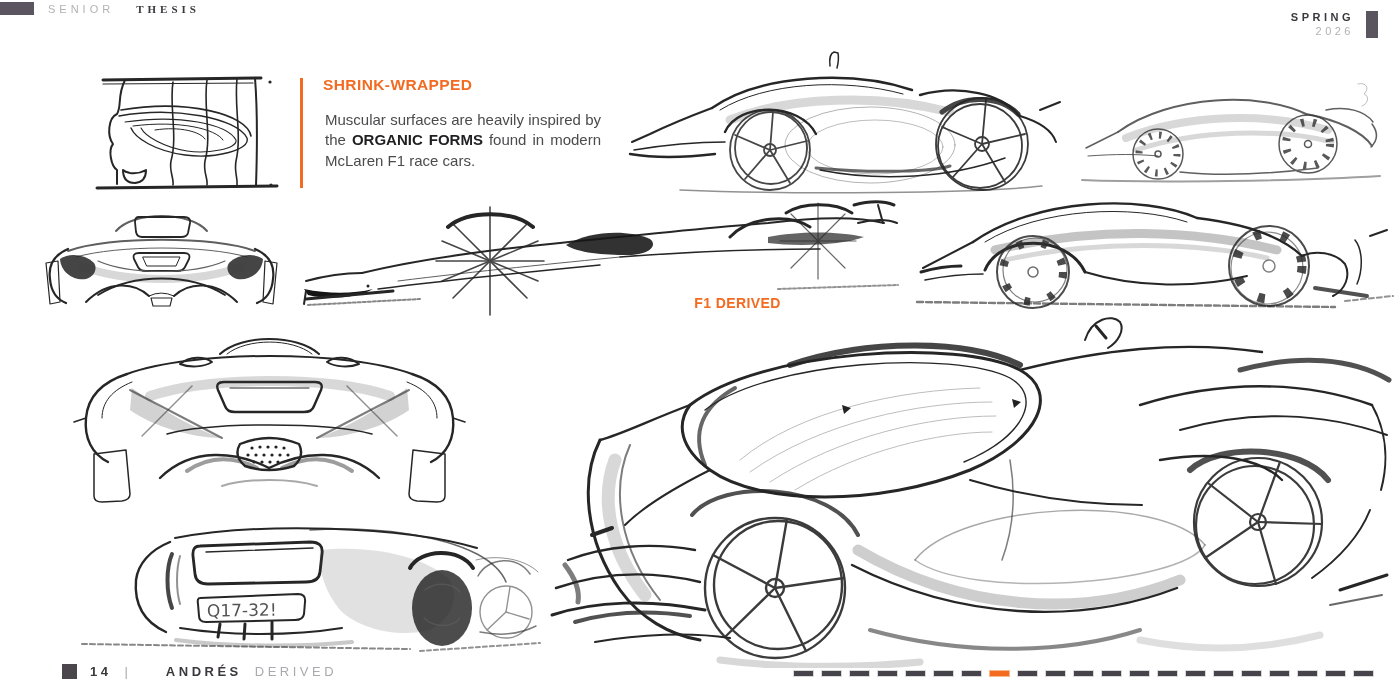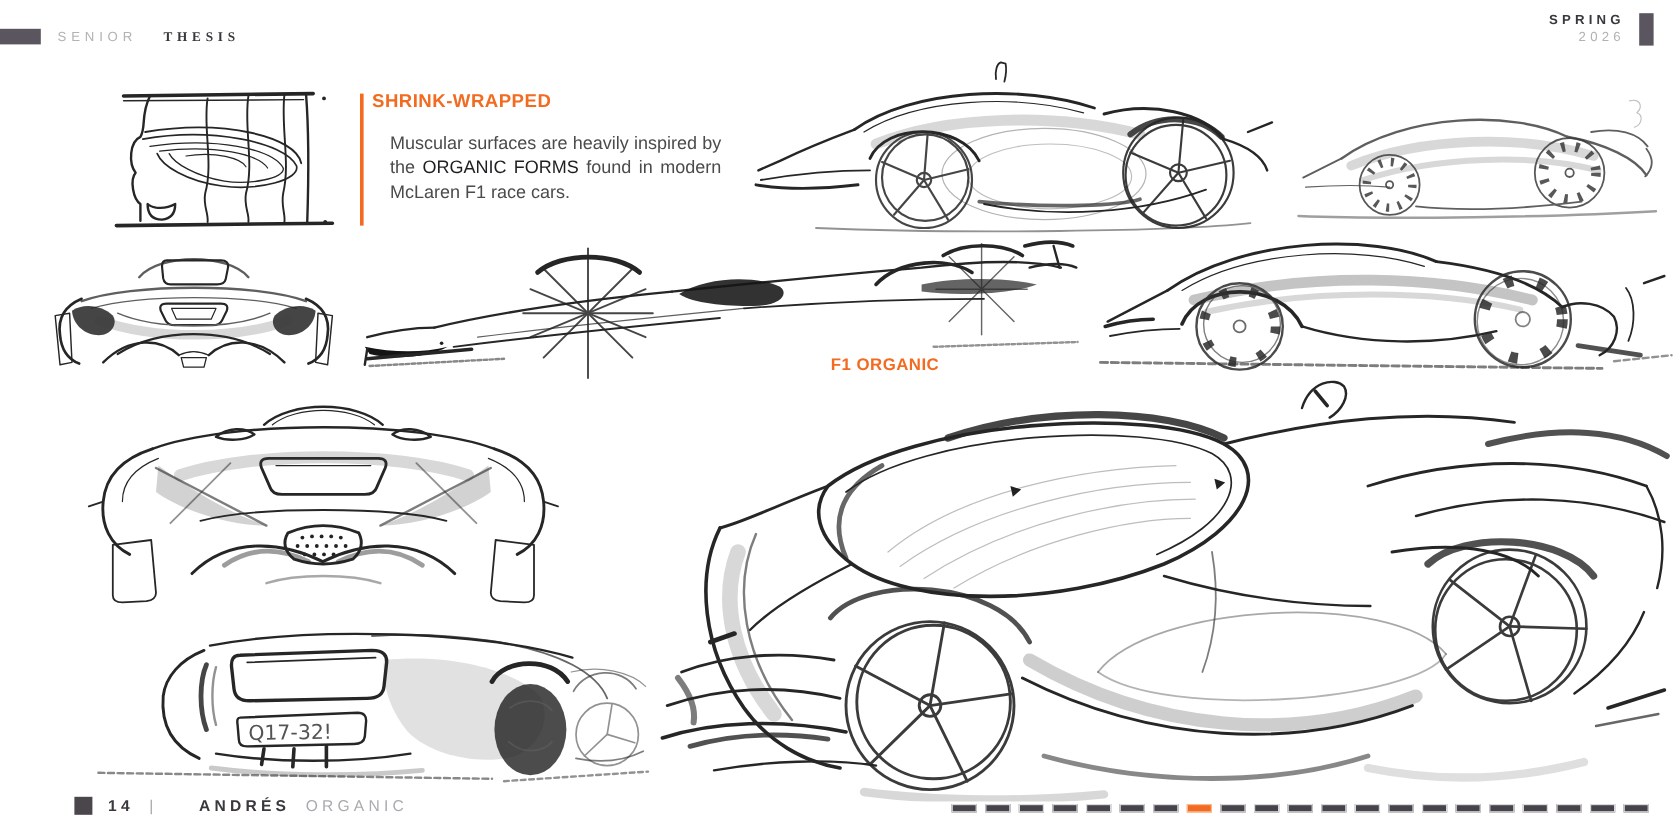--- a/index.html
+++ b/index.html
@@ -2,35 +2,35 @@
 <html><head>
 <meta charset="utf-8">
 <style>
   html,body{margin:0;padding:0;background:#e8e8e8;}
   .page{
     position:relative;width:1400px;height:700px;background:#ffffff;
     font-family:"Liberation Sans",sans-serif;overflow:hidden;margin:0 auto;
   }
   .abs{position:absolute;}
   
-  .hdr-left{left:0;top:24px;display:flex;align-items:center;gap:14px;}
+  .hdr-left{left:0;top:2px;display:flex;align-items:center;gap:14px;}
   .hdr-bar{width:34px;height:13px;background:#5a555e;}
   .hdr-left .light{font-size:11px;letter-spacing:4px;color:#b3b1b5;font-weight:400;}
   .hdr-left .bold{font-size:11px;letter-spacing:4px;color:#3a373d;font-weight:700;margin-left:8px;font-family:Liberation Serif, serif;}
   .hdr-right{right:0;top:11px;display:flex;align-items:flex-start;gap:12px;}
   .hdr-right .txt{text-align:right;line-height:13px;}
   .hdr-right .bold{font-size:11px;letter-spacing:3.5px;color:#3a373d;font-weight:700;display:block;}
   .hdr-right .light{font-size:11px;letter-spacing:3.5px;color:#b3b1b5;display:block;margin-top:1px;}
   .hdr-vbar{width:12px;height:27px;background:#5a555e;margin-right:22px;}
   
   .callout{left:300px;top:76px;width:300px;}
   .callout-rule{position:absolute;left:0;top:2px;width:3px;height:110px;background:#f26b21;}
-  .callout-title{margin-left:10px;color:#f26b21;font-weight:700;font-size:15.5px;letter-spacing:.4px;}
+  .callout-title{margin-left:23px;color:#f26b21;font-weight:700;font-size:15.5px;letter-spacing:.4px;}
   .callout-body{margin-left:25px;margin-top:16px;width:276px;font-size:15px;line-height:1.36;color:#4b4b4d;text-align:justify;}
-  .callout-body b{color:#1f1f21;font-weight:400;}
+  .callout-body b{color:#1f1f21;font-weight:700;}
   .f1-label{left:665px;top:295px;width:145px;text-align:center;color:#f26b21;font-weight:700;font-size:14px;letter-spacing:.4px;}
   
   .ftr-left{left:62px;top:664px;display:flex;align-items:center;gap:13px;}
   .ftr-sq{width:15px;height:15px;background:#4a464c;}
   .ftr-left .num{font-size:13px;font-weight:700;letter-spacing:3.5px;color:#3a373d;}
   .ftr-left .sep{font-size:13px;color:#a9a7ab;}
   .ftr-left .bold{font-size:13px;font-weight:700;letter-spacing:3.5px;color:#3a373d;margin-left:25px;}
   .ftr-left .light{font-size:13px;letter-spacing:3.5px;color:#aba9ad;}
   .dashes{left:793px;top:670px;width:584px;display:flex;gap:7px;}
   .dash{width:21px;height:7px;background:#46434a;border:1px solid #d9d9d9;box-sizing:border-box;}
@@ -57,21 +57,21 @@
     </div>
     <div class="hdr-vbar"></div>
   </div>
 
   <div class="abs callout">
     <div class="callout-rule"></div>
     <div class="callout-title">SHRINK-WRAPPED</div>
     <div class="callout-body"><span>Muscular surfaces are heavily inspired by the </span><b>ORGANIC FORMS</b><span> found in modern McLaren F1 race cars.</span></div>
   </div>
 
-  <div class="abs f1-label">F1 ORGANIC</div>
+  <div class="abs f1-label">F1 DERIVED</div>
 
   <svg class="abs" style="left:95px;top:66px;" width="190" height="134" viewBox="0 0 190 134">
     <path class="ink" stroke-width="3" d="M8,14 L166,12"></path>
     <path class="ink" stroke-width="1.2" d="M8,18 L158,17"></path>
     <path class="ink" stroke-width="2" d="M160,12 C163,50 162,90 161,120"></path>
     <path class="ink" stroke-width="3" d="M2,122 L182,120"></path>
     <path class="ink" stroke-width="2" d="M30,14 C22,30 27,40 22,48 C13,52 12,70 18,78 C13,84 16,100 22,104 L22,118"></path>
     <path class="ink" stroke-width="2" d="M28,104 Q28,117 40,117 Q51,116 51,104 Q44,108 35,107 Q30,106 28,104 Z"></path>
     <path class="ink" stroke-width="1.6" d="M26,44 C92,33 152,48 156,70"></path>
     <path class="ink" stroke-width="1.4" d="M24,50 C80,40 142,52 152,72 C156,84 120,93 90,89 C60,85 40,72 36,62"></path>
@@ -386,21 +386,21 @@
     <path class="ink" stroke-width="4" opacity=".55" d="M330,320 C420,345 522,345 600,320"></path>
     <path class="shade" stroke-width="7" d="M180,350 C240,358 320,358 380,352"></path>
     <path class="shade" stroke-width="7" style="opacity:.16" d="M600,330 C660,342 722,340 780,325"></path>
   </svg>
 
   <div class="abs ftr-left">
     <div class="ftr-sq"></div>
     <span class="num">14</span>
     <span class="sep">|</span>
     <span class="bold">ANDRÉS</span>
-    <span class="light">ORGANIC</span>
+    <span class="light">DERIVED</span>
   </div>
   <div class="abs dashes">
       <div class="dash"></div>
       <div class="dash"></div>
       <div class="dash"></div>
       <div class="dash"></div>
       <div class="dash"></div>
       <div class="dash"></div>
       <div class="dash"></div>
       <div class="dash active"></div>

